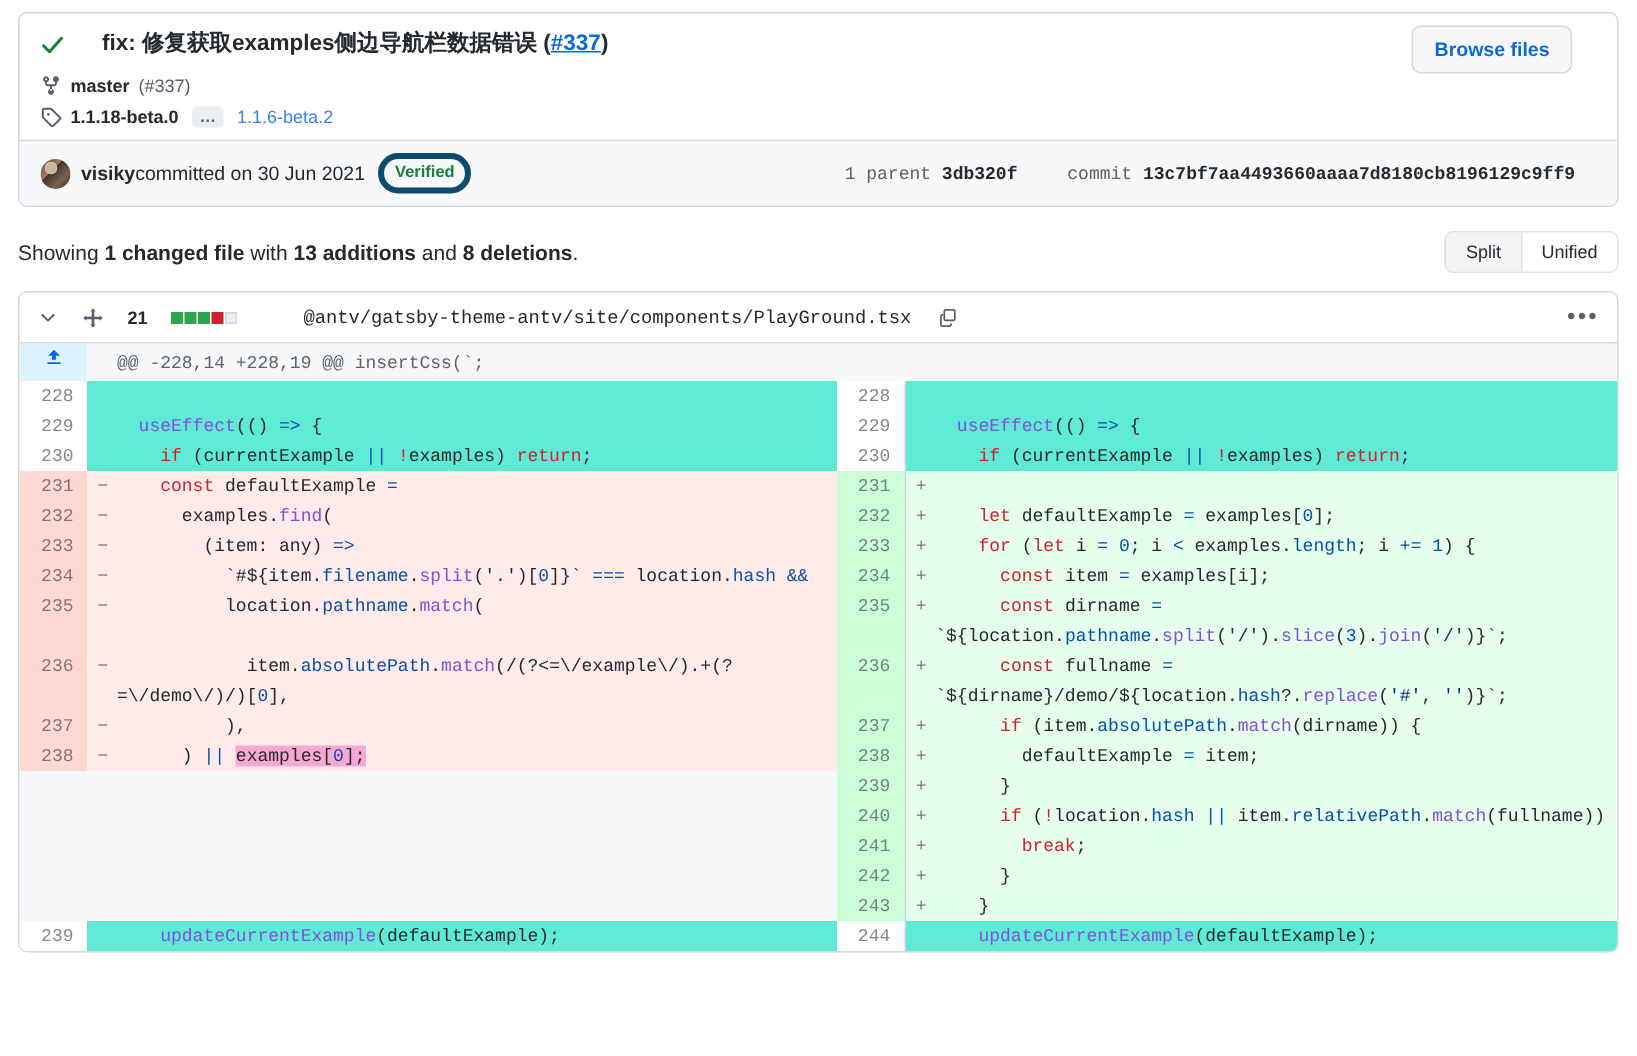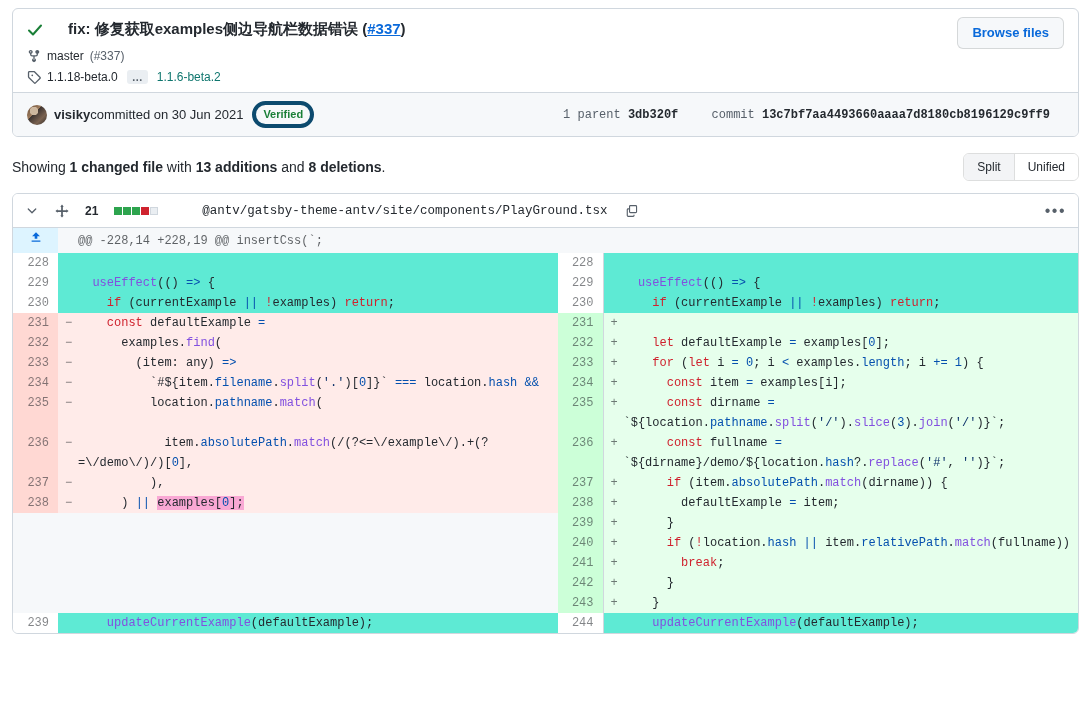--- a/index.html
+++ b/index.html
@@ -33,54 +33,54 @@
   .check-icon { flex: none; margin-top: 3px; }
   .commit-title {
     font-size: 15px;
     font-weight: bold;
     line-height: 1.3;
     color: #24292f;
   }
   .commit-title .issue-link { color: #0969da; font-weight: bold; }
   .browse-files {
     position: absolute;
-    top: 8px; right: 14px;
+    top: 8px; right: 30px;
     border: 1px solid rgba(27,31,36,0.15);
     border-radius: 6px;
     background: #f6f8fa;
     color: #0969da;
     font-size: 13px;
     font-weight: bold;
     padding: 6px 14px;
     line-height: 18px;
     cursor: pointer;
     font-family: "Liberation Sans", sans-serif;
   }
   .meta-line {
     display: flex;
     align-items: center;
     gap: 6px;
     font-size: 12px;
     color: #57606a;
     margin-top: 7px;
   }
-  .meta-line .strong { color: #24292f; font-weight: normal; font-size: 12px; }
+  .meta-line .strong { color: #24292f; font-weight: bold; font-size: 12px; }
   .meta-icon { flex: none; display: inline-flex; align-items: center; }
   .ellipsis-chip {
     display: inline-block;
     background: #eaeef2;
     border-radius: 3px;
     padding: 0 5px;
     font-size: 11px;
     font-weight: bold;
     color: #57606a;
     line-height: 14px;
     margin: 0 3px;
   }
-  .tag-extra { color: #0f766e; font-size: 12px; }
+  .tag-extra { color: #3b82f6; font-size: 12px; }
 
   .commit-foot {
     border-top: 1px solid #d0d7de;
     background: #f6f8fa;
     border-radius: 0 0 5px 5px;
     padding: 8px 14px;
     display: flex;
     align-items: center;
     font-size: 13px;
     color: #24292f;

